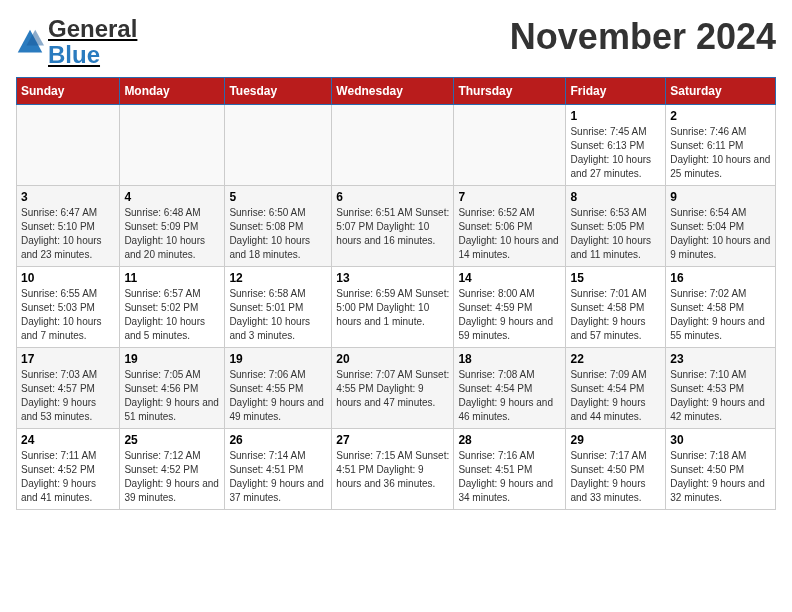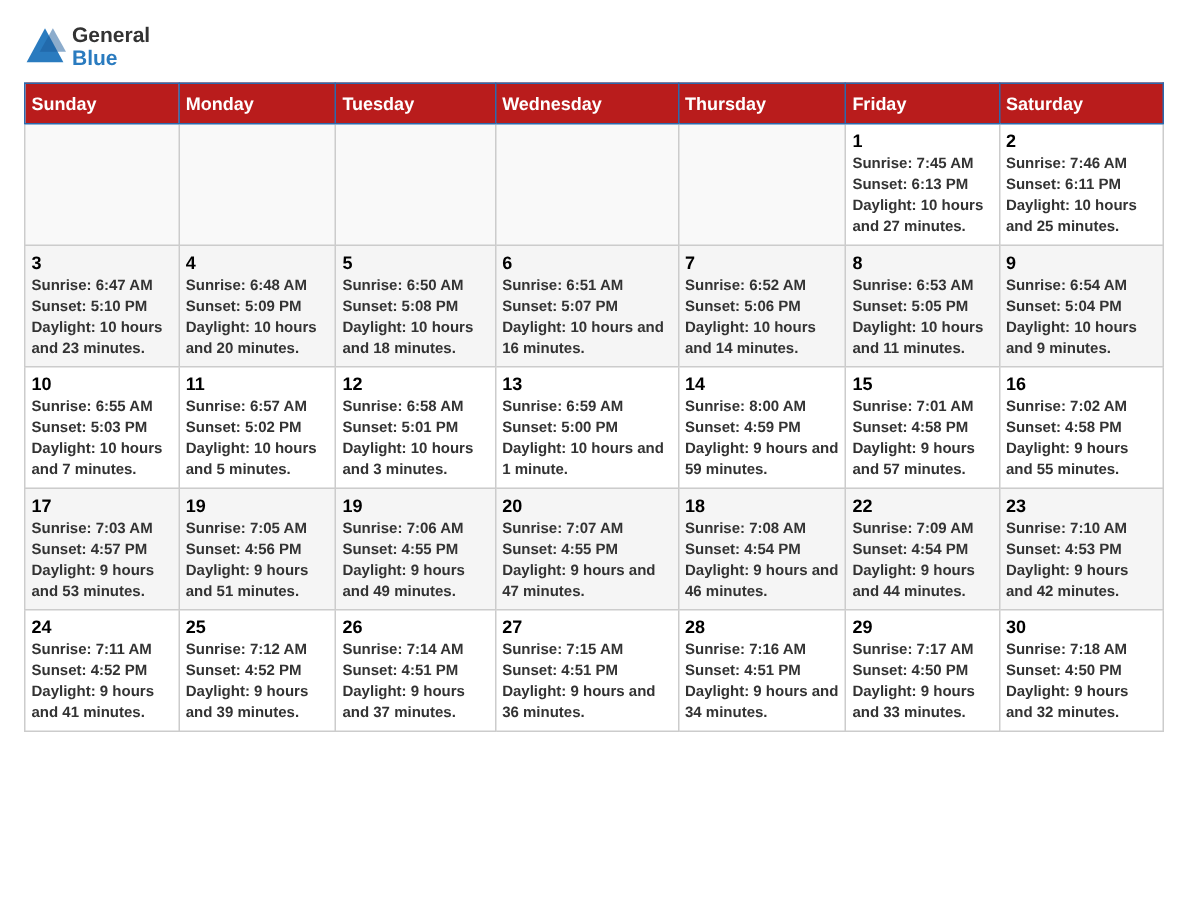--- a/index.html
+++ b/index.html
@@ -15,23 +15,24 @@
       justify-content: space-between;
       align-items: flex-start;
       margin-bottom: 8px;
     }
     .logo {
       display: flex;
       align-items: center;
       gap: 4px;
     }
     .logo-text {
-      font-size: 14px;
+      font-size: 24px;
       font-weight: bold;
       line-height: 1.1;
+      text-decoration: underline;
     }
     .logo-general { color: #333; }
     .logo-blue { color: #2a7bbf; }
     .logo-icon {
       width: 28px;
       height: 28px;
     }
     .title-area {
       text-align: right;
     }
@@ -70,41 +71,41 @@
     .day-num {
       font-weight: bold;
       font-size: 12px;
       display: block;
       margin-bottom: 2px;
     }
     .day-info {
       font-size: 10px;
       color: #333;
       line-height: 1.4;
-      font-weight: bold;
     }
     .empty-cell {
       background: #f9f9f9 !important;
     }
   </style>
 </head>
 <body>
 
 <div class="header-area">
   <div class="logo">
     <svg class="logo-icon" viewBox="0 0 32 32">
       <polygon points="16,2 30,28 2,28" fill="#2a7bbf"></polygon>
       <polygon points="22,2 32,20 12,20" fill="#1a5a9a" opacity="0.5"></polygon>
     </svg>
     <div class="logo-text">
       <span class="logo-general">General</span><br>
       <span class="logo-blue">Blue</span>
     </div>
   </div>
   <div class="title-area">
+    <div class="month-title">November 2024</div>
   </div>
 </div>
 
 <table>
   <thead>
     <tr id="header-row">
         <th>Sunday</th>
         <th>Monday</th>
         <th>Tuesday</th>
         <th>Wednesday</th>

